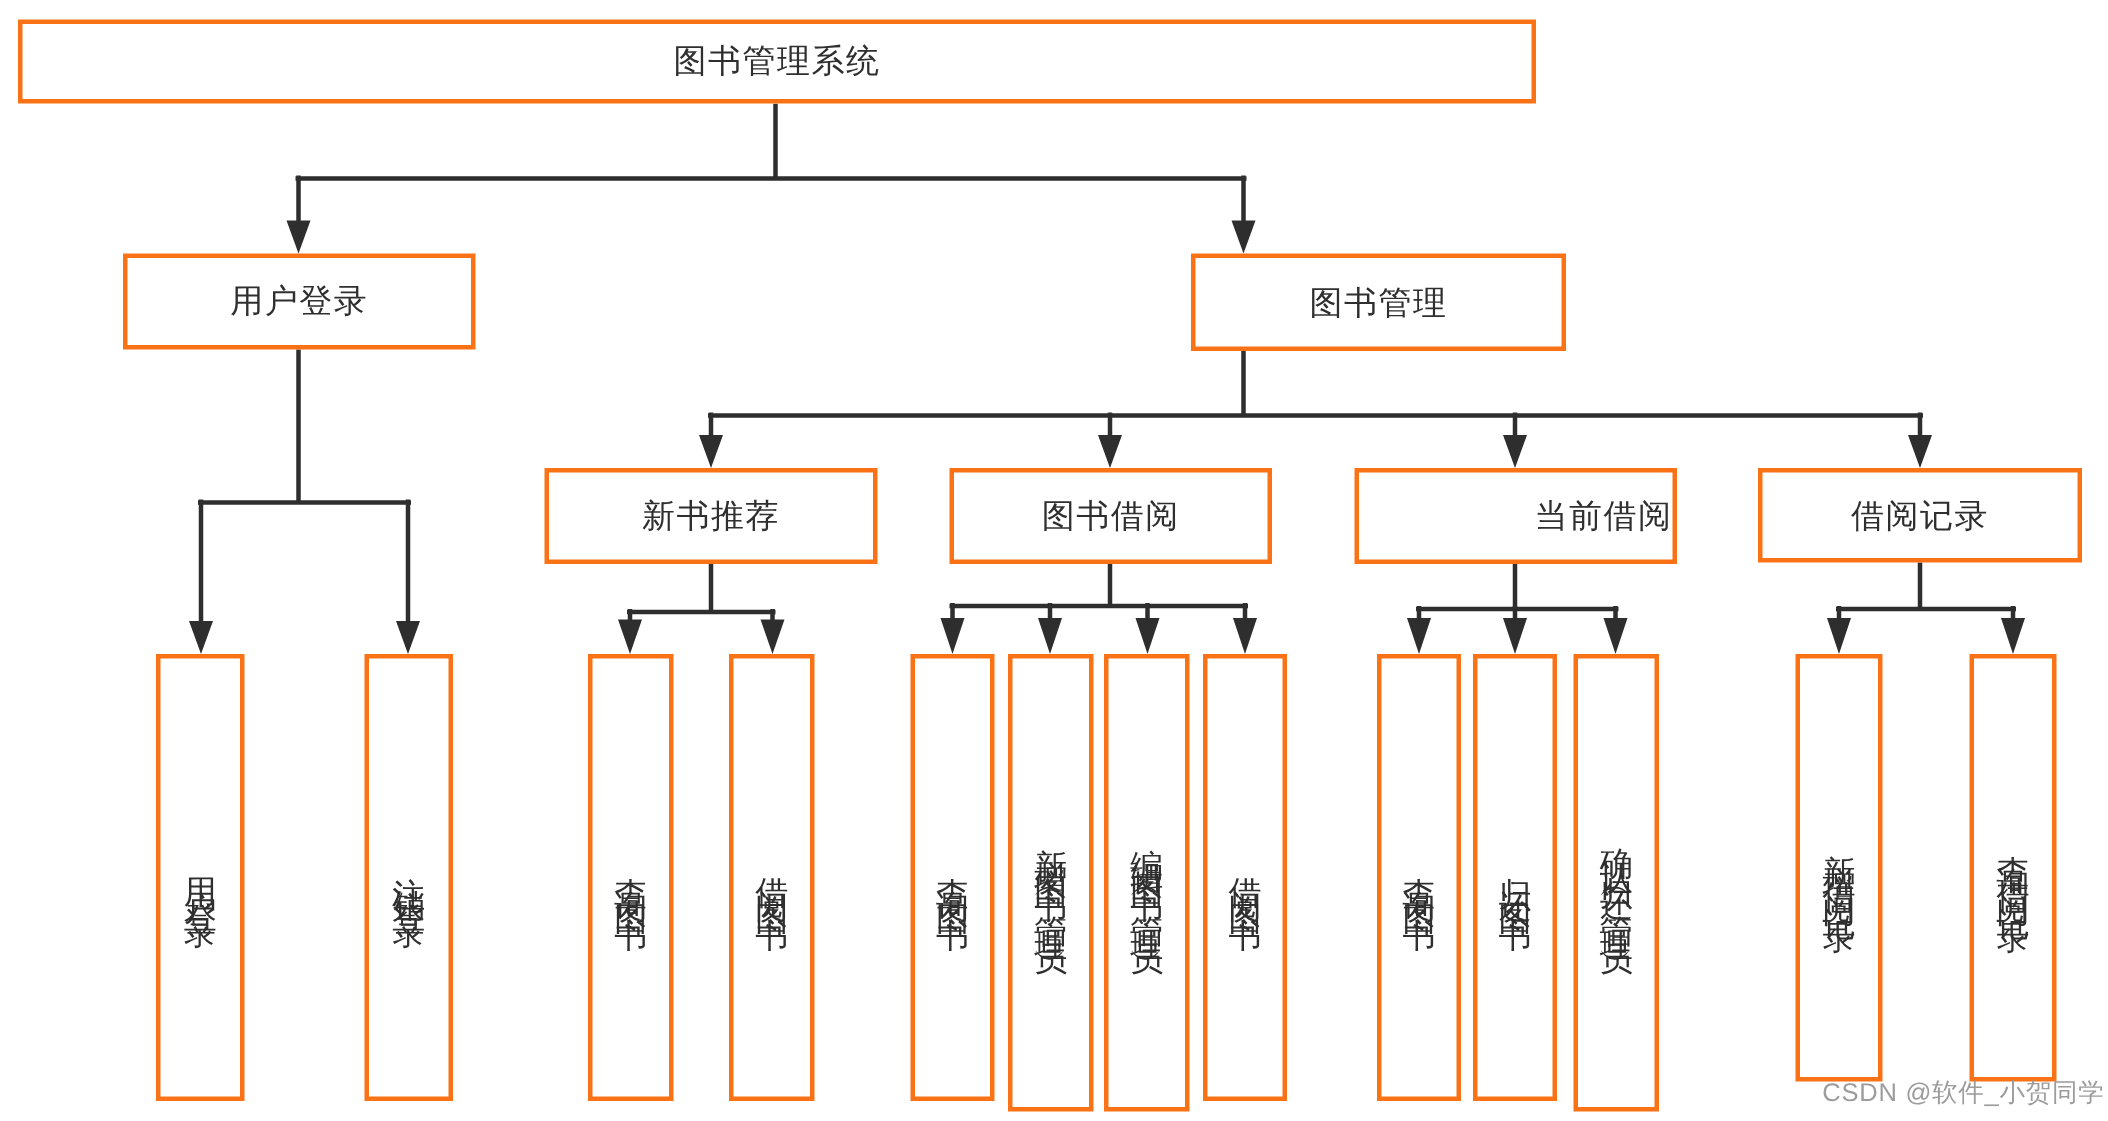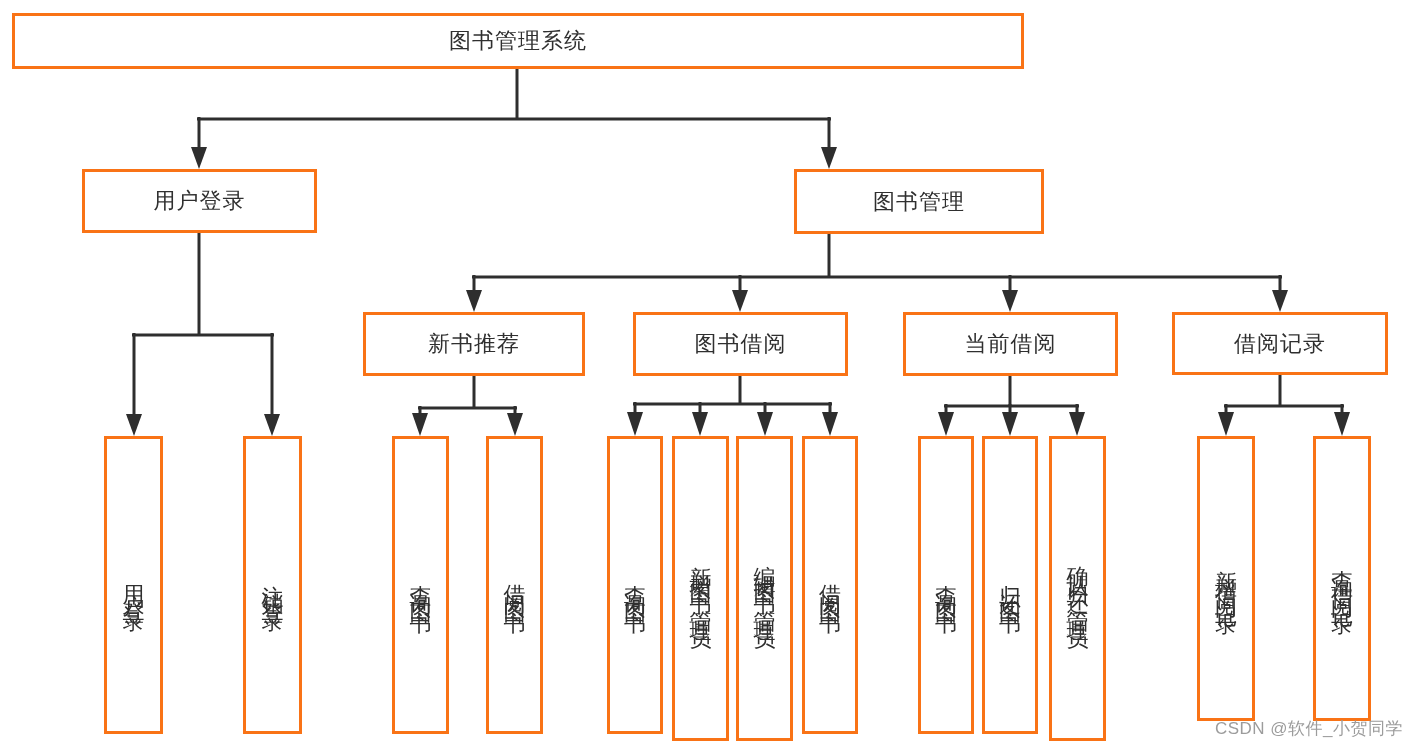--- a/index.html
+++ b/index.html
@@ -144,21 +144,21 @@
   <div class="hbox" style="left:748px; top:169px; width:250px; height:65px;margin-left:46px;">
     <span class="lbl">图书管理</span>
   </div>
 
   <div class="hbox" style="left:633px; top:312px; width:215px; height:64px;">
     <span class="lbl">图书借阅</span>
   </div>
   <div class="hbox" style="left:363px; top:312px; width:222px; height:64px;">
     <span class="lbl">新书推荐</span>
   </div>
-  <div class="hbox" style="left:903px; top:312px; width:215px; height:64px;">
+  <div class="hbox" style="left:903px; top:312px; width:215px; height:64px;justify-content:flex-end;">
     <span class="lbl">当前借阅</span>
   </div>
   <div class="hbox" style="left:1172px; top:312px; width:216px; height:63px;">
     <span class="lbl">借阅记录</span>
   </div>
 
   <div class="vbox" style="left:104px; top:436px; width:59px; height:298px;">
     <span class="lbl">用户登录</span>
   </div>
   <div class="vbox" style="left:243px; top:436px; width:59px; height:298px;">

